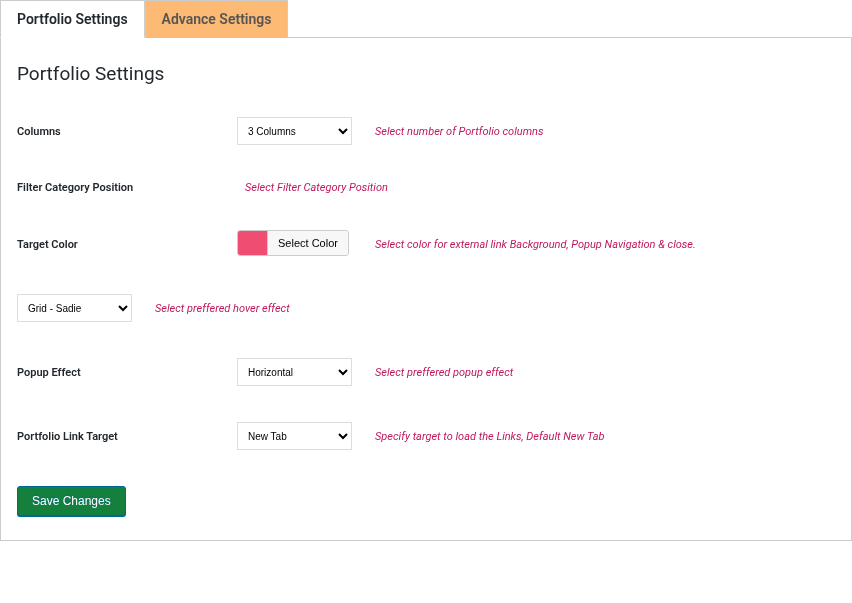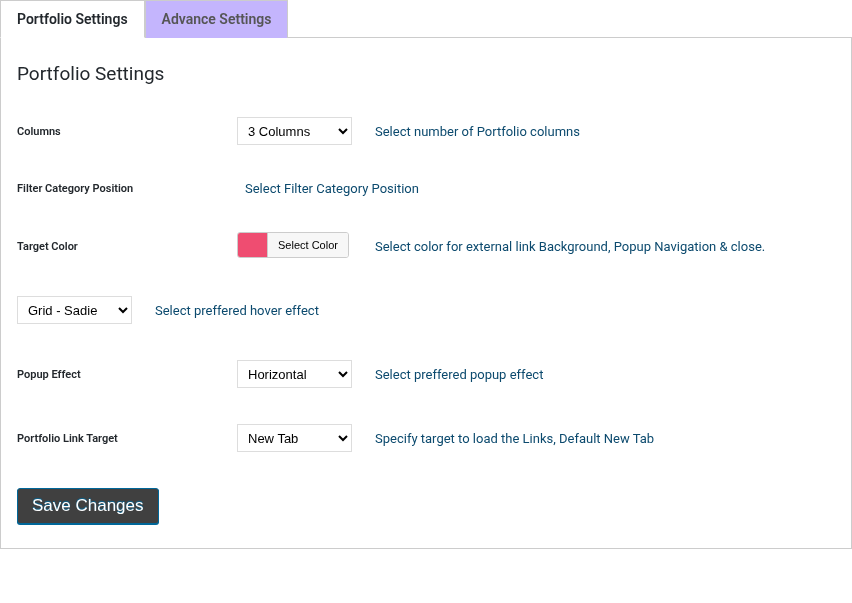--- a/index.html
+++ b/index.html
@@ -16,21 +16,21 @@
       background: #fff;
     }
     .tabs {
       display: flex;
       border-bottom: 1px solid #ccc;
     }
     .tab {
       padding: 10px 16px;
       border: 1px solid #ccc;
       border-bottom: none;
-      background: #c4b5fd;
+      background: #fdba74;
       font-size: 14px;
       font-weight: 600;
       color: #555;
       cursor: pointer;
       position: relative;
       margin-right: 0;
       margin-bottom: -1px;
     }
     .tab.active {
       background: #fff;
@@ -65,26 +65,27 @@
     }
     .form-control {
       width: 130px;
       flex-shrink: 0;
     }
     .form-control select, .form-control input[type="text"] {
       width: 115px;
       padding: 4px 6px;
       border: 1px solid #ddd;
       background: #fff;
-      font-size: 13px;
+      font-size: 10px;
       height: 28px;
     }
     .form-desc {
-      color: #0c4a6e;
-      font-size: 13px;
+      font-style: italic;
+      color: #be185d;
+      font-size: 11px;
       margin-left: 8px;
     }
     .color-picker {
       display: inline-flex;
       align-items: flex-start;
       border: 1px solid #ccc;
       border-radius: 3px;
       overflow: hidden;
       height: 26px;
     }
@@ -96,26 +97,26 @@
     }
     .color-btn {
       padding: 0 10px;
       font-size: 11px;
       background: #f7f7f7;
       border: none;
       height: 24px;
       cursor: pointer;
     }
     .submit-btn {
-      background: #404040;
+      background: #15803d;
       color: #fff;
       border: 1px solid #006799;
       border-radius: 3px;
       padding: 7px 14px;
-      font-size: 17px;
+      font-size: 12px;
       cursor: pointer;
       box-shadow: 0 1px 0 #006799;
       text-shadow: 0 -1px 1px #006799;
     }
     .submit-row {
       margin-top: 4px;
     }
   </style>
 </head>
 <body>

